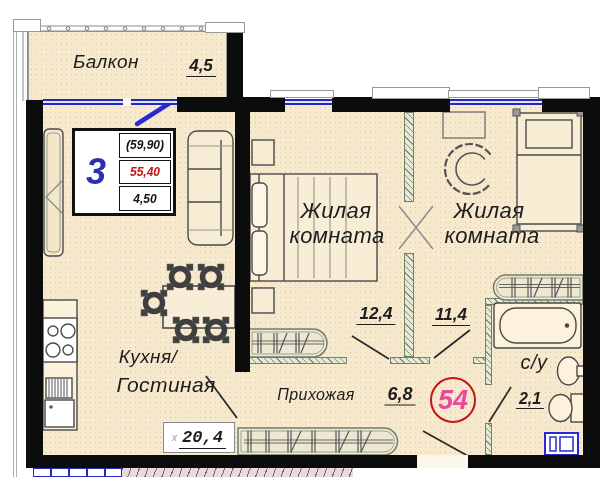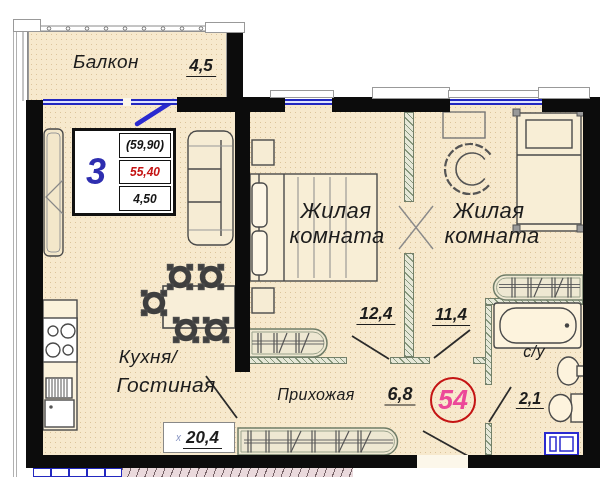--- a/index.html
+++ b/index.html
@@ -288,28 +288,28 @@
 
   <div class="t rname" style="left:489px;top:211px;">Жилая</div>
   <div class="t rname" style="left:492px;top:236px;">комната</div>
   <div class="t num" style="left:451px;top:315px;">
     <span class="ul">11,4</span></div>
 
   <div class="t rname" style="left:148px;top:357px;font-size:19px;">Кухня/</div>
   <div class="t rname" style="left:146px;top:385px;font-size:21px;margin-left:20px;">Гостиная</div>
   <div class="abs areabox">
     <span class="mark">х</span>
-    <span class="num t" style="position:static;transform:none;"><span class="ul">20,4</span></span>
+    <span class="num t" style="position:static;transform:none;font-family:Liberation Mono, monospace;"><span class="ul">20,4</span></span>
   </div>
 
   <div class="t rname" style="left:316px;top:395px;font-size:16px;">Прихожая</div>
   <div class="t num" style="left:400px;top:394px;font-size:18px;">
     <span class="ul">6,8</span></div>
 
-  <div class="t rname" style="left:534px;top:352px;font-size:16px;">с/у</div>
+  <div class="t rname" style="left:534px;top:362px;font-size:20px;">с/у</div>
   <div class="t num" style="left:530px;top:399px;font-size:16px;">
     <span class="ul">2,1</span></div>
 
   <div class="abs badge">
     <span>54</span>
   </div>
 
 </div>
 
 </body></html>

